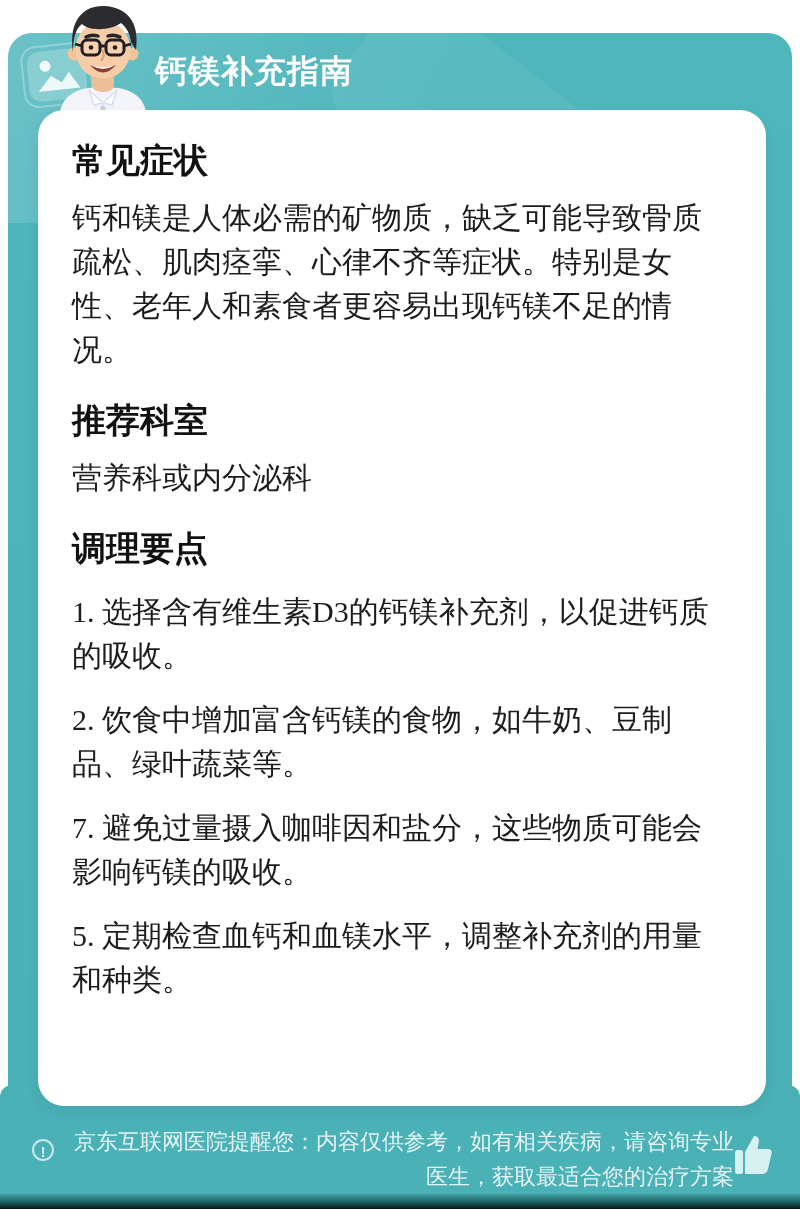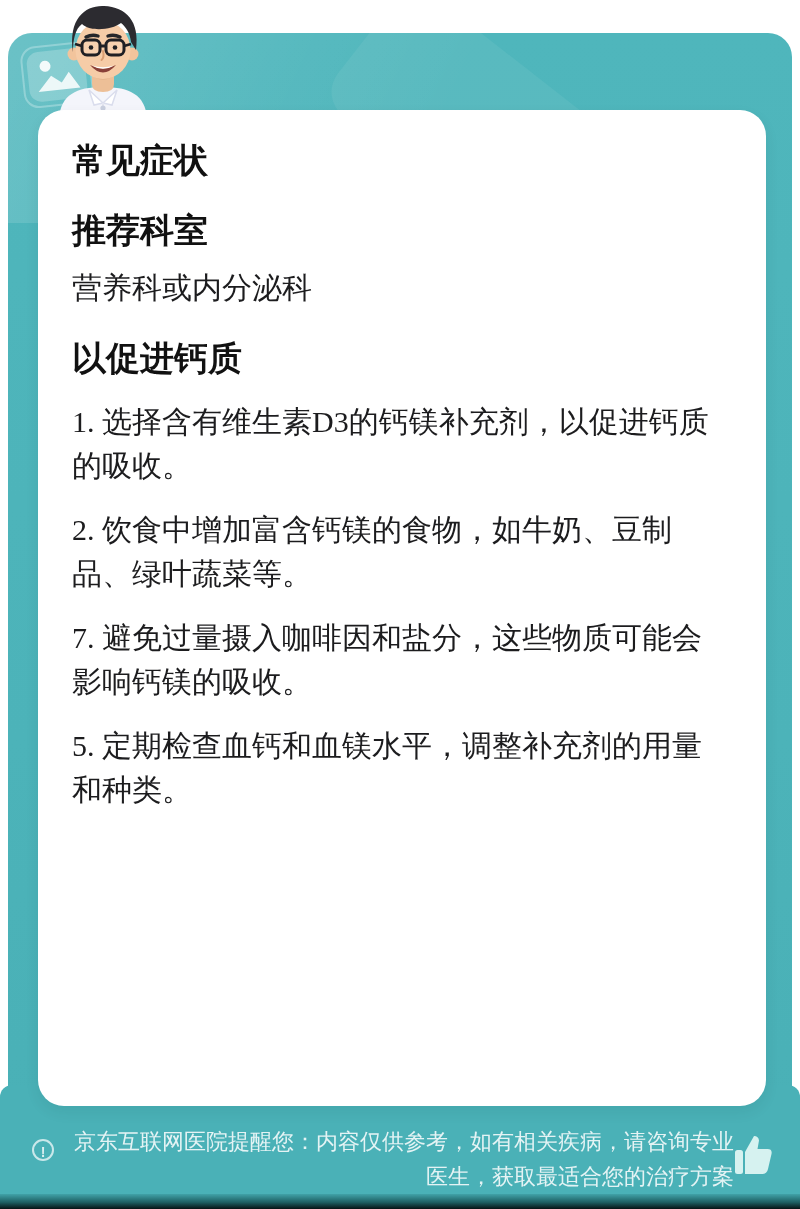--- a/index.html
+++ b/index.html
@@ -98,28 +98,33 @@
       <circle cx="49" cy="45.5" r="2.3" fill="#202024"></circle>
       <circle cx="73" cy="45.5" r="2.3" fill="#202024"></circle>
 
       <path d="M61 49 C62 53 62 56 59.5 58" stroke="#d89d72" stroke-width="2" fill="none" stroke-linecap="round"></path>
 
       <path d="M48 63 Q61 78 74 63 Q61 70 48 63 Z" fill="#8a4038"></path>
       <path d="M50 63.5 Q61 70 72 63.5 Q61 67 50 63.5 Z" fill="#ffffff"></path>
     </svg>
   </div>
 
+  <div class="title">钙镁补充指南</div>
 
   <div class="card">
     <h2 class="first">常见症状</h2>
+    <p>钙和镁是人体必需的矿物质，缺乏可能导致骨质
+疏松、肌肉痉挛、心律不齐等症状。特别是女
+性、老年人和素食者更容易出现钙镁不足的情
+况。</p>
 
     <h2>推荐科室</h2>
     <p>营养科或内分泌科</p>
 
-    <h2>以促进钙质</h2>
+    <h2>调理要点</h2>
     <p class="item">1. 选择含有维生素D3的钙镁补充剂，以促进钙质
 的吸收。</p>
     <p class="item">2. 饮食中增加富含钙镁的食物，如牛奶、豆制
 品、绿叶蔬菜等。</p>
     <p class="item">7. 避免过量摄入咖啡因和盐分，这些物质可能会
 影响钙镁的吸收。</p>
     <p class="item">5. 定期检查血钙和血镁水平，调整补充剂的用量
 和种类。</p>
   </div>
 

